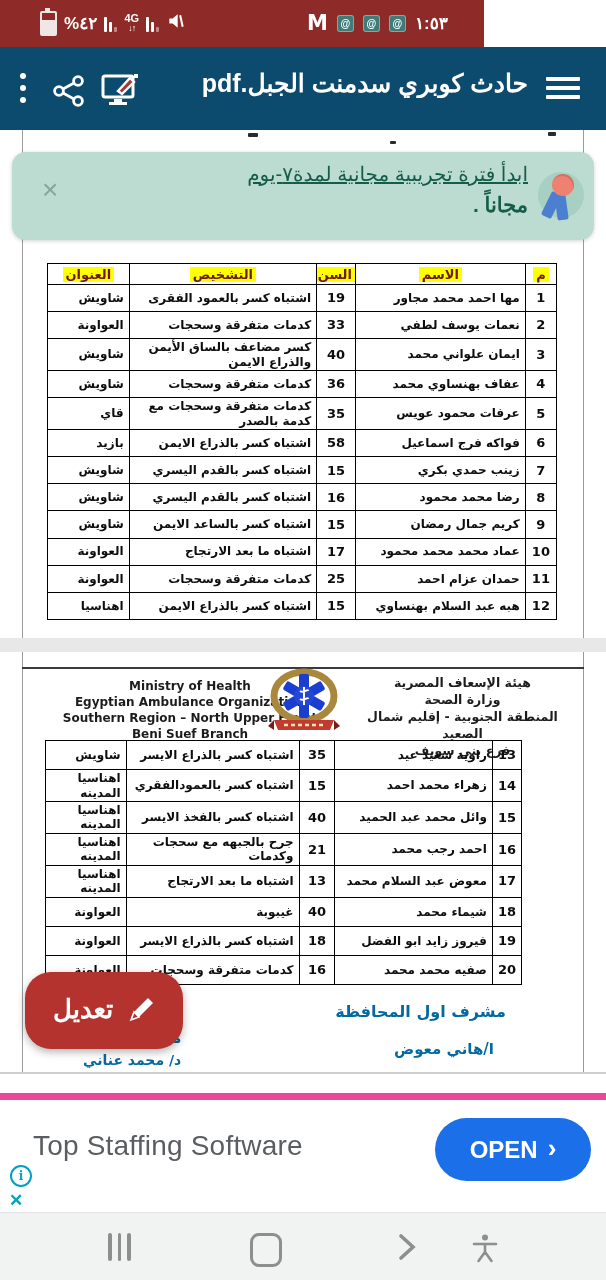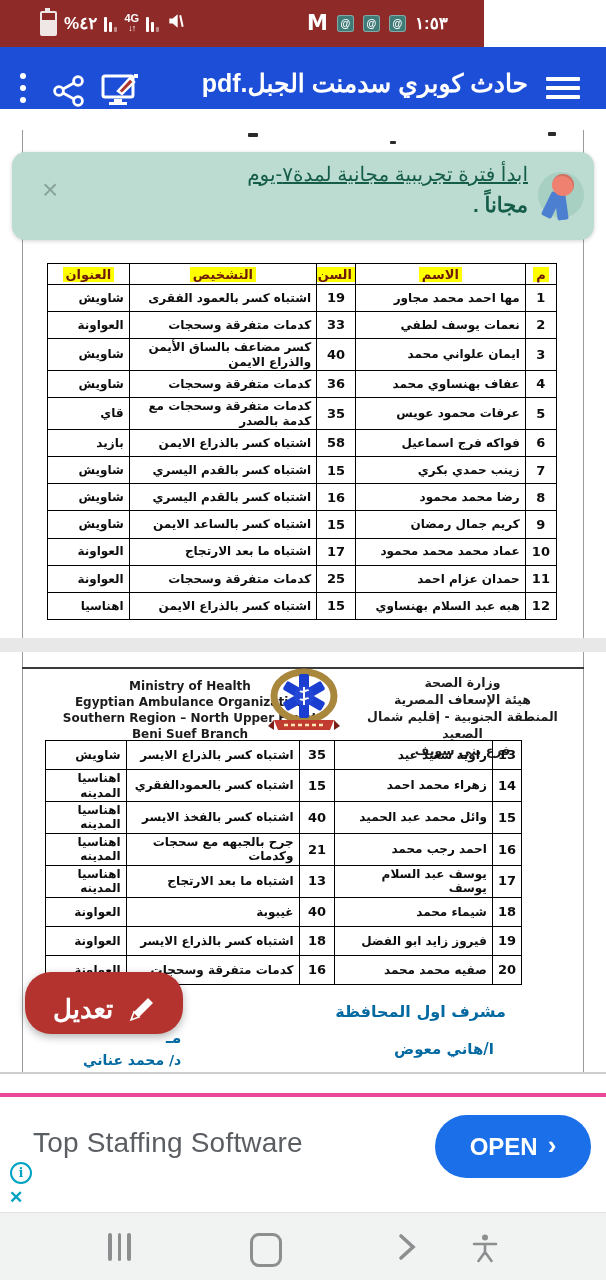--- a/index.html
+++ b/index.html
@@ -17,21 +17,21 @@
   .bars{display:flex;align-items:flex-end;gap:2px;height:17px;}
   .bars i{display:block;width:3px;background:#fff;border-radius:1px;}
   .bars i.dim{background:rgba(255,255,255,.45);}
   .fourg{display:flex;flex-direction:column;align-items:center;line-height:10px;font-weight:bold;}
   .fourg .g{font-size:11px;}
   .fourg .ar{font-size:9px;letter-spacing:-1px;}
   .sq-icon{width:17px;height:17px;border-radius:3px;background:#3f7c78;color:#fff;display:flex;align-items:center;justify-content:center;font-size:10px;font-weight:bold;box-shadow:0 0 0 1px rgba(255,255,255,.35) inset;}
   .gmail-m{font-size:21px;font-weight:bold;font-family:"DejaVu Sans",sans-serif;}
 
   
-  .app-bar{left:0;top:47px;width:606px;height:62px;background:#1d4ed8;color:#fff;}
+  .app-bar{left:0;top:47px;width:606px;height:83px;background:#0c4a6e;color:#fff;}
   .burger{right:26px;top:30px;width:34px;height:22px;}
   .burger i{display:block;height:4px;background:#fff;margin-bottom:5px;border-radius:1px;}
   .bar-title{right:78px;top:22px;width:440px;text-align:right;direction:rtl;font-size:25px;font-weight:bold;white-space:nowrap;overflow:hidden;}
   .dots3{left:20px;top:26px;width:6px;}
   .dots3 i{display:block;width:6px;height:6px;background:#fff;border-radius:50%;margin-bottom:6px;}
 
   
   .viewer-bg{left:0;top:130px;width:606px;height:963px;background:#fff;}
   .pg-edge{width:1px;background:#9b9b9b;}
   .pg-gap{left:0;top:638px;width:606px;height:14px;background:#e8e8e8;}
@@ -71,26 +71,26 @@
 
   
   .sig{font-family:"DejaVu Sans",sans-serif;font-weight:bold;color:#0369a1;direction:rtl;white-space:nowrap;}
   .sig-r1{right:100px;top:1002px;font-size:16px;}
   .sig-r2{right:112px;top:1040px;font-size:15px;}
   .sig-frag{left:166px;top:1028px;font-size:16px;}
   .sig-l1{left:83px;top:1052px;font-size:14px;}
   .p2-bottomline{left:0;top:1072px;width:606px;height:2px;background:#cfcfcf;}
 
   
-  .fab{left:25px;top:972px;width:158px;height:62px;background:#b5332e;border-radius:26px;box-shadow:0 3px 8px rgba(0,0,0,.3);color:#fff;cursor:pointer;}
+  .fab{left:25px;top:972px;width:158px;height:77px;background:#b5332e;border-radius:26px;box-shadow:0 3px 8px rgba(0,0,0,.3);color:#fff;cursor:pointer;}
   .fab-label{position:absolute;left:28px;top:22px;font-size:26px;font-weight:bold;direction:rtl;}
   .fab-pencil{position:absolute;right:26px;top:22px;width:30px;height:30px;}
 
   
-  .ad{left:0;top:1093px;width:606px;height:119px;background:#fff;border-top:4px solid #ec4899;}
+  .ad{left:0;top:1093px;width:606px;height:119px;background:#fff;border-top:7px solid #ec4899;}
   .ad-title{left:33px;top:30px;font-size:28px;color:#5a5d61;position:absolute;letter-spacing:.2px;}
   .ad-open{position:absolute;right:15px;top:18px;width:156px;height:63px;border-radius:32px;background:#1b6fe8;color:#fff;display:flex;align-items:center;justify-content:center;gap:10px;font-size:24px;font-weight:bold;cursor:pointer;}
   .ad-open .chev{font-size:26px;font-weight:bold;margin-top:-2px;}
   .ad-info{position:absolute;left:10px;top:65px;width:18px;height:18px;border:2px solid #00a3c2;border-radius:50%;color:#00a3c2;font-size:12px;font-weight:bold;text-align:center;line-height:18px;cursor:pointer;font-family:"DejaVu Serif",serif;}
   .ad-close{position:absolute;left:9px;top:92px;color:#00a3c2;font-size:17px;font-weight:bold;cursor:pointer;line-height:1;}
 
   
   .nav{left:0;top:1212px;width:606px;height:68px;background:#f1f2f2;border-top:1px solid #e2e2e2;}
   .nv{position:absolute;top:20px;cursor:pointer;}
   .nv-recents{left:108px;display:flex;gap:6px;}
@@ -312,22 +312,22 @@
     </g>
     <circle cx="46" cy="28" r="10" fill="#2447d6"></circle>
     <path d="M46 19 v18 M42 23 c4 3 8 -3 8 0 M42 31 c4 3 8 -3 8 0" stroke="#fff" stroke-width="2" fill="none"></path>
     <path d="M16 52 L76 52 L72 62 L20 62 z" fill="#c23b30"></path>
     <path d="M16 52 l-6 6 6 4 z M76 52 l6 6 -6 4 z" fill="#7a1f18"></path>
     <path d="M26 57 h40" stroke="#ffe9b0" stroke-width="2.5" stroke-dasharray="4 3"></path>
   </svg>
 </div>
 
 <div class="abs min-ar">
+  <div>هيئة الإسعاف المصرية</div>
   <div>وزارة الصحة</div>
-  <div>هيئة الإسعاف المصرية</div>
   <div>المنطقة الجنوبية - إقليم شمال الصعيد</div>
   <div>فرع بني سويف</div>
 </div>
 
 <div class="abs tbl-wrap2">
   <table class="cas t2">
       <tbody id="t2-body">
         <tr>
           <td class="c-serial">13</td>
           <td class="c-name">راوية سعيد عيد</td>
@@ -351,21 +351,21 @@
         </tr>
         <tr>
           <td class="c-serial">16</td>
           <td class="c-name">احمد رجب محمد</td>
           <td class="c-age">21</td>
           <td class="c-diagnosis">جرح بالجبهه مع سحجات وكدمات</td>
           <td class="c-address">اهناسيا المدينه</td>
         </tr>
         <tr>
           <td class="c-serial">17</td>
-          <td class="c-name">يوسف عبد السلام يوسف</td>
+          <td class="c-name">معوض عبد السلام محمد</td>
           <td class="c-age">13</td>
           <td class="c-diagnosis">اشتباه ما بعد الارتجاج</td>
           <td class="c-address">اهناسيا المدينه</td>
         </tr>
         <tr>
           <td class="c-serial">18</td>
           <td class="c-name">شيماء محمد</td>
           <td class="c-age">40</td>
           <td class="c-diagnosis">غيبوبة</td>
           <td class="c-address">العواونة</td>

